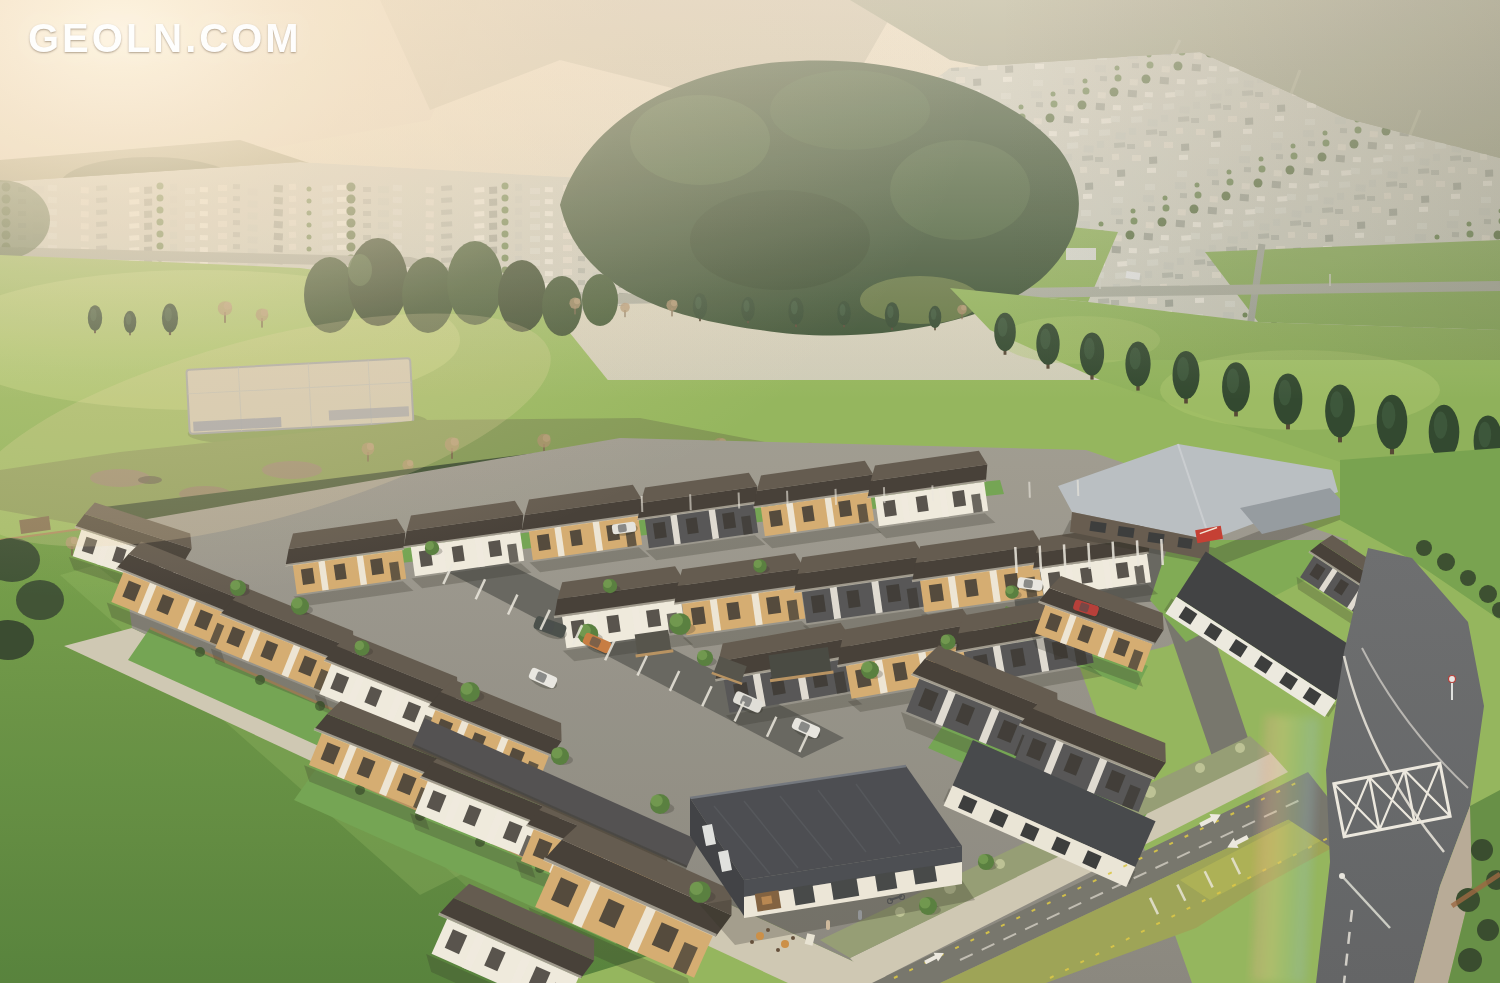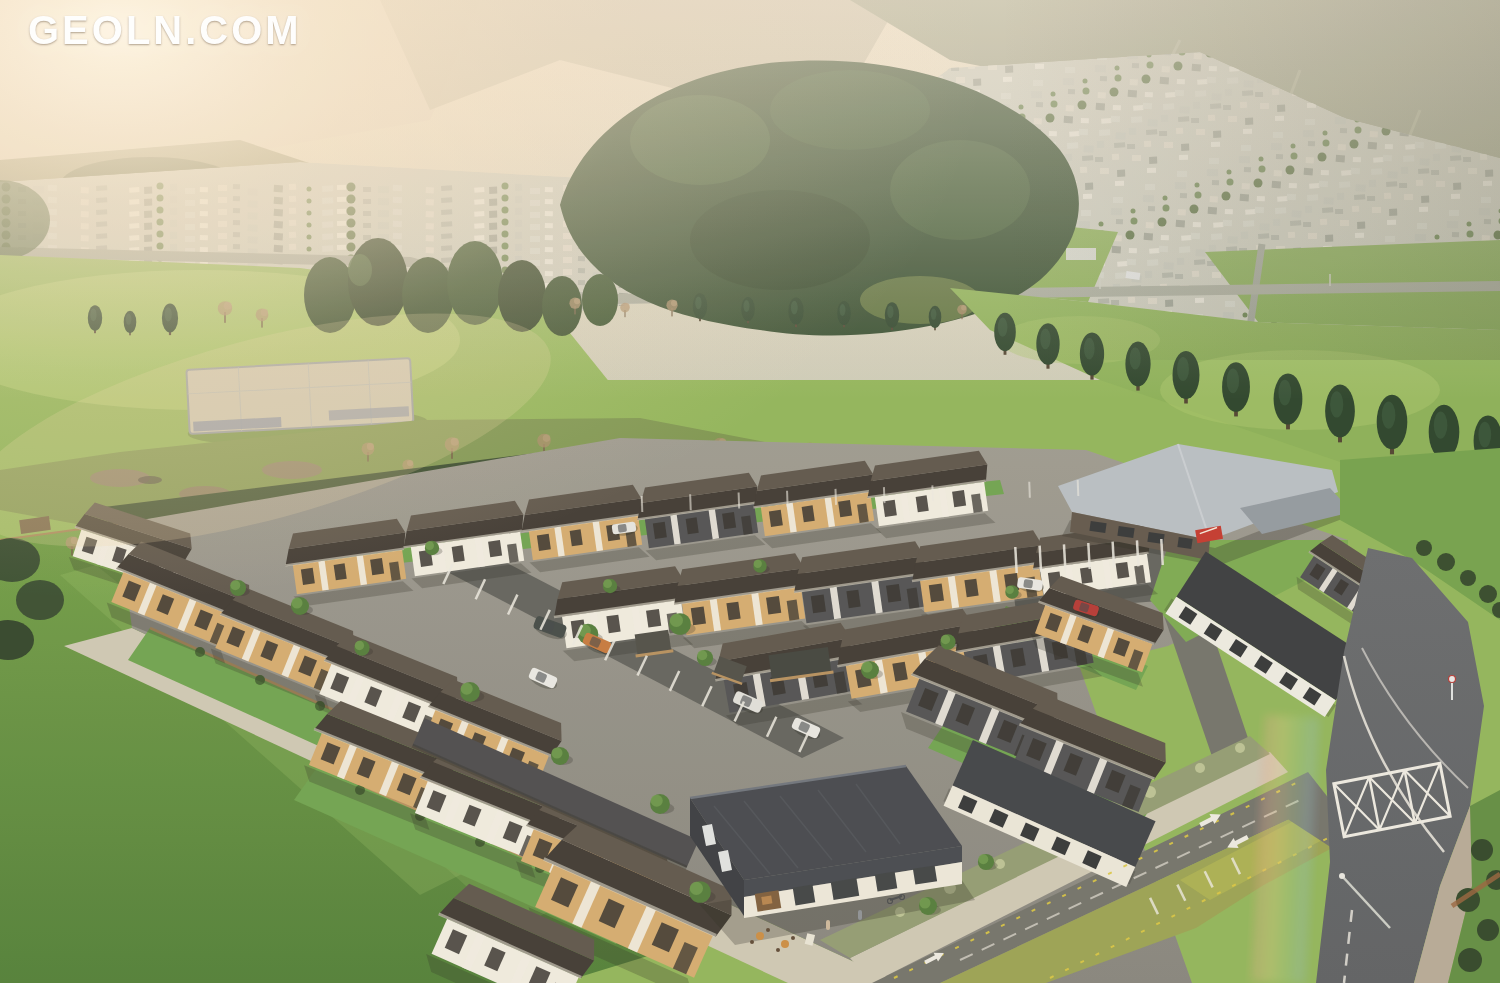--- a/index.html
+++ b/index.html
@@ -1,19 +1,19 @@
 <!DOCTYPE html>
 <html style="--haze: #ecdfc9; --mountain: #99a089; --forest: #2d462a; --field-green: #8eb457; --lawn-green: #5f9140; --hedge-dark: #30462a; --roof-charcoal: #3a352f; --roof-light-slope: #5a5248; --timber-tan: #d3aa6d; --facade-white: #efece0; --cladding-dark: #484a4e; --asphalt-light: #94928a; --asphalt-dark: #5e5f5b; --road-grey: #63666b; --marking-white: #eceae2; --marking-yellow: #d9c53e; --sign-red: #c2342a; --community-roof: #b6bdc4; --path-gravel: #cdc7b4;"><head>
 <meta charset="utf-8">
 <style>
   html,body{margin:0;padding:0;background:#222;}
   .stage{position:relative;width:1500px;height:983px;overflow:hidden;
          font-family:"Liberation Sans", sans-serif;}
   .stage svg{position:absolute;inset:0;display:block;}
-  .watermark{position:absolute;left:28px;top:8px;z-index:10;
+  .watermark{position:absolute;left:28px;top:16px;z-index:10;
     font-size:40px;font-weight:700;letter-spacing:3px;color:#ffffff;opacity:.95;
     text-shadow:0 1px 2px rgba(96,76,56,.5), 0 0 16px rgba(255,255,255,.25);
     font-family:"Liberation Sans", sans-serif;}
   
   .twn{fill:#c6c8bd}
   .g3{fill:var(--hedge-dark,#30462a)}
   .g4{fill:#6ba14c}
   .fld{fill:var(--field-green,#8eb457)}
   .lawnfill{fill:url(#lawnG)}
   .asp{fill:url(#aspG)}

